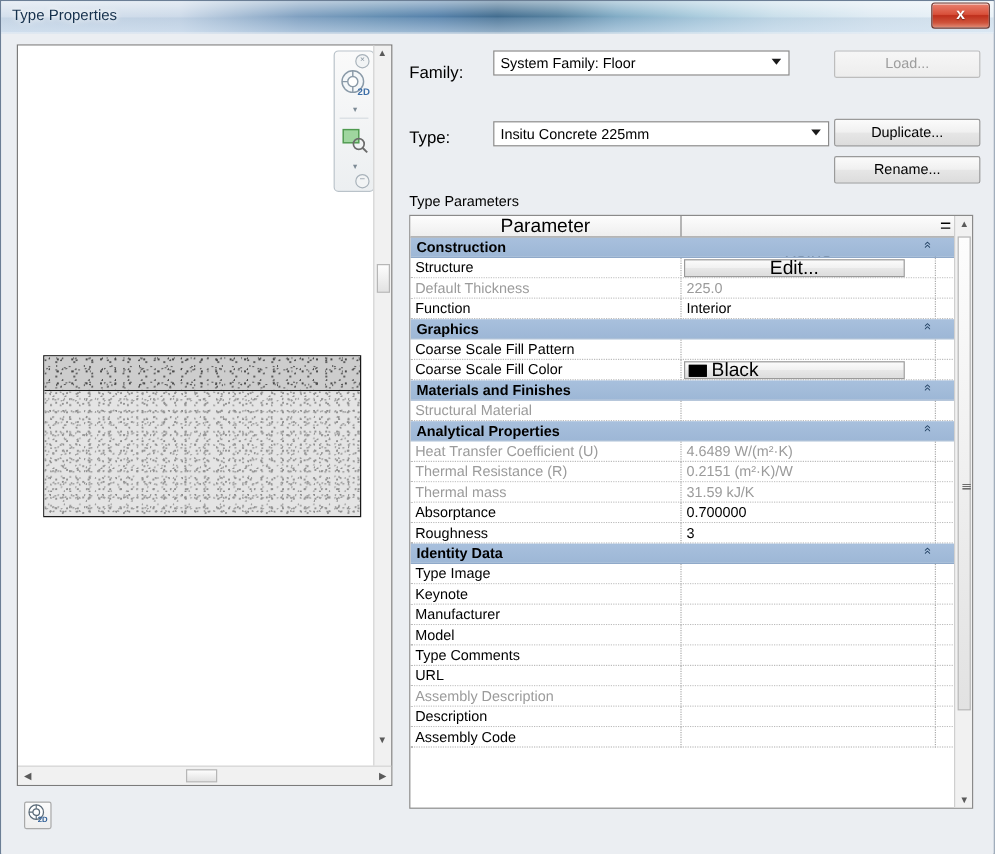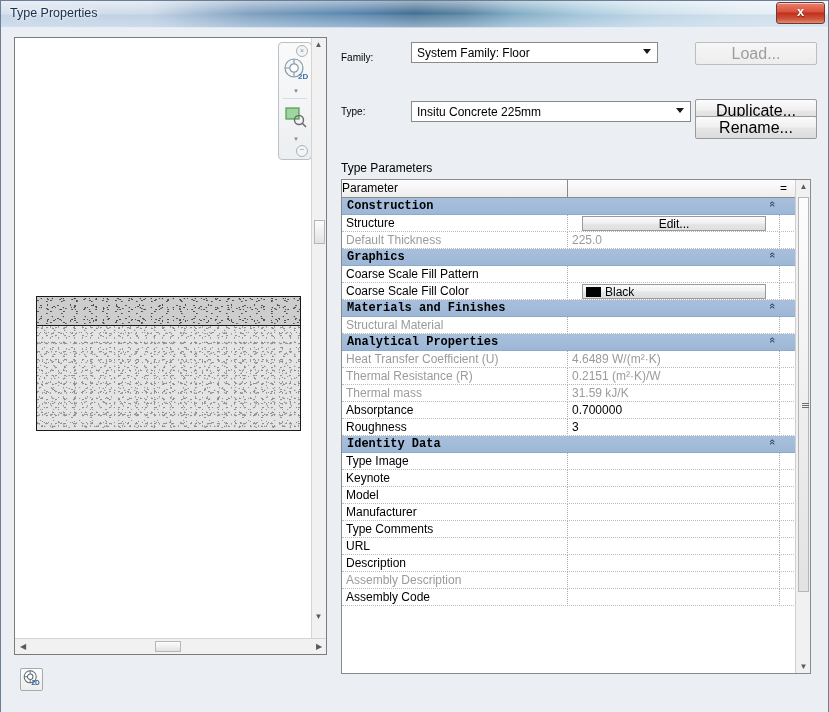--- a/index.html
+++ b/index.html
@@ -205,21 +205,21 @@
   #preview-vthumb { left: 2px; top: 182px; width: 11px; height: 24px; }
   #preview-hthumb { left: 140px; top: 2px; width: 26px; height: 11px; }
   #preview-vup { right: 2px; top: 2px; width: 11px; }
   #preview-vdown { right: 2px; bottom: 18px; width: 11px; }
   #preview-hleft { left: 3px; top: 3px; width: 10px; }
   #preview-hright { right: 3px; top: 3px; width: 10px; }
 
   
   .field-label {
     position: absolute;
-    font-size: 10px; color: #000000;
+    font-size: 14px; color: #000000;
   }
   .combo {
     position: absolute;
     background: #ffffff;
     border: 1px solid #8a8a8a;
     box-sizing: border-box;
     cursor: pointer;
   }
   .combo .combo-text {
     position: absolute; left: 5px; top: 3px;
@@ -232,21 +232,21 @@
     border-left: 4px solid transparent;
     border-right: 4px solid transparent;
     border-top: 5px solid #1a1a1a;
   }
   .btn {
     position: absolute;
     background: linear-gradient(to bottom, #fbfbfb 0%, #f0f0f0 48%, #e6e6e6 52%, #dcdcdc 100%);
     border: 1px solid #9a9a9a;
     border-radius: 2px;
     box-sizing: border-box;
-    font-size: 16px; color: #000000;
+    font-size: 12px; color: #000000;
     text-align: center;
     cursor: pointer;
     line-height: 21px;
     white-space: nowrap;
   }
   .btn.disabled { color: #9d9d9d; background: linear-gradient(to bottom, #f6f6f6, #ededed); border-color: #bdbdbd; cursor: default; }
 
   
   #type-params-label {
     position: absolute; left: 340px; top: 133px;
@@ -262,43 +262,42 @@
   }
   #table-head {
     position: absolute; left: 0; top: 0;
     width: 454px; height: 18px;
     background: linear-gradient(to bottom, #fdfdfd, #eeeeee);
     border-bottom: 1px solid #8a8a8a;
     box-sizing: border-box;
   }
   .head-cell {
     position: absolute; top: 0; height: 17px;
-    line-height: 17px; 
-    font-size: 12px; color: #000000;
+    line-height: 17px; text-align: center;
+    font-size: 16px; color: #000000;
     box-sizing: border-box;
     cursor: pointer;
   }
   #head-param { left: 0; width: 226px; border-right: 1px solid #8a8a8a; }
   #head-value { left: 226px; width: 212px; border-right: 1px solid #8a8a8a; margin-top: 29px; }
   #head-eq { left: 438px; width: 16px; }
 
   #rows {
     position: absolute; left: 0; top: 18px;
     width: 454px; height: 476px;
     overflow: hidden;
   }
   .row {
     position: relative;
     height: 17px;
     box-sizing: border-box;
   }
   .row.section {
     background: linear-gradient(to bottom, #a8c0dd, #9db7d6);
     border-bottom: 1px solid #8fa9c9;
-    font-family: Liberation Mono, monospace;
   }
   .row.section .sec-title {
     position: absolute; left: 5px; top: 1px;
     font-size: 12px; font-weight: bold; color: #000000;
     white-space: nowrap;
   }
   .row.section .sec-chevron {
     position: absolute; right: 20px; top: 0px;
     font-size: 11px; color: #1b3a5c;
     cursor: pointer;
@@ -329,24 +328,23 @@
     position: absolute; left: 0; right: 0; bottom: 0;
     border-bottom: 1px dotted #bbbbbb;
   }
   .cell-button {
     position: absolute; left: 228px; top: 1px;
     width: 184px; height: 15px;
     background: linear-gradient(to bottom, #fbfbfb 0%, #f1f1f1 48%, #e7e7e7 52%, #dddddd 100%);
     border: 1px solid #9a9a9a;
     box-sizing: border-box;
     text-align: center;
-    font-size: 12px; color: #000000;
+    font-size: 16px; color: #000000;
     line-height: 14px;
     cursor: pointer;
-    margin-left: 12px;
   }
   .cell-button.left-align { text-align: left; padding-left: 22px; }
   .color-swatch {
     position: absolute; left: 3px; top: 2px;
     width: 15px; height: 10px;
     background: #000000;
     border: 1px solid #000000;
     box-sizing: border-box;
   }
 
@@ -449,21 +447,21 @@
       <div class="combo-arrow"></div>
     </div>
     <div class="btn disabled" style="left:694px; top:14px; width:122px; height:23px;">Load...</div>
 
     <div class="field-label" style="left:340px; top:78px;">Type:</div>
     <div class="combo" style="left:410px; top:73px; width:280px; height:21px;text-align:center;">
       <div class="combo-text">Insitu Concrete 225mm</div>
       <div class="combo-arrow"></div>
     </div>
     <div class="btn" style="left:694px; top:71px; width:122px; height:23px;">Duplicate...</div>
-    <div class="btn" style="left:694px; top:88px; width:122px; height:23px;">Rename...</div>
+    <div class="btn" style="left:694px; top:102px; width:122px; height:23px;">Rename...</div>
 
     <div id="type-params-label">Type Parameters</div>
 
     <div id="table-wrap">
       <div id="table-head">
         <div class="head-cell" id="head-param">Parameter</div>
         <div class="head-cell" id="head-value">Value</div>
         <div class="head-cell" id="head-eq">=</div>
       </div>
 
@@ -479,20 +477,27 @@
             <div class="cell-sep2"></div>
             <div class="row-sep"></div>
           </div>
           <div class="row data">
             <div class="p-name dim">Default Thickness</div>
             <div class="p-value dim">225.0</div>
             <div class="cell-sep"></div>
             <div class="cell-sep2"></div>
             <div class="row-sep"></div>
           </div>
+          <div class="row data">
+            <div class="p-name">Function</div>
+            <div class="p-value">Interior</div>
+            <div class="cell-sep"></div>
+            <div class="cell-sep2"></div>
+            <div class="row-sep"></div>
+          </div>
           <div class="row section">
             <div class="sec-title">Graphics</div>
             <div class="sec-chevron" style="transform: rotate(90deg);">«</div>
           </div>
           <div class="row data">
             <div class="p-name">Coarse Scale Fill Pattern</div>
             <div class="p-value"></div>
             <div class="cell-sep"></div>
             <div class="cell-sep2"></div>
             <div class="row-sep"></div>
@@ -565,57 +570,57 @@
             <div class="row-sep"></div>
           </div>
           <div class="row data">
             <div class="p-name">Keynote</div>
             <div class="p-value"></div>
             <div class="cell-sep"></div>
             <div class="cell-sep2"></div>
             <div class="row-sep"></div>
           </div>
           <div class="row data">
+            <div class="p-name">Manufacturer</div>
+            <div class="p-value"></div>
+            <div class="cell-sep"></div>
+            <div class="cell-sep2"></div>
+            <div class="row-sep"></div>
+          </div>
+          <div class="row data">
             <div class="p-name">Model</div>
             <div class="p-value"></div>
             <div class="cell-sep"></div>
             <div class="cell-sep2"></div>
             <div class="row-sep"></div>
           </div>
           <div class="row data">
-            <div class="p-name">Manufacturer</div>
-            <div class="p-value"></div>
-            <div class="cell-sep"></div>
-            <div class="cell-sep2"></div>
-            <div class="row-sep"></div>
-          </div>
-          <div class="row data">
             <div class="p-name">Type Comments</div>
             <div class="p-value"></div>
             <div class="cell-sep"></div>
             <div class="cell-sep2"></div>
             <div class="row-sep"></div>
           </div>
           <div class="row data">
             <div class="p-name">URL</div>
-            <div class="p-value"></div>
-            <div class="cell-sep"></div>
-            <div class="cell-sep2"></div>
-            <div class="row-sep"></div>
-          </div>
-          <div class="row data">
-            <div class="p-name">Description</div>
             <div class="p-value"></div>
             <div class="cell-sep"></div>
             <div class="cell-sep2"></div>
             <div class="row-sep"></div>
           </div>
           <div class="row data">
             <div class="p-name dim">Assembly Description</div>
             <div class="p-value dim"></div>
+            <div class="cell-sep"></div>
+            <div class="cell-sep2"></div>
+            <div class="row-sep"></div>
+          </div>
+          <div class="row data">
+            <div class="p-name">Description</div>
+            <div class="p-value"></div>
             <div class="cell-sep"></div>
             <div class="cell-sep2"></div>
             <div class="row-sep"></div>
           </div>
           <div class="row data">
             <div class="p-name">Assembly Code</div>
             <div class="p-value"></div>
             <div class="cell-sep"></div>
             <div class="cell-sep2"></div>
             <div class="row-sep"></div>

